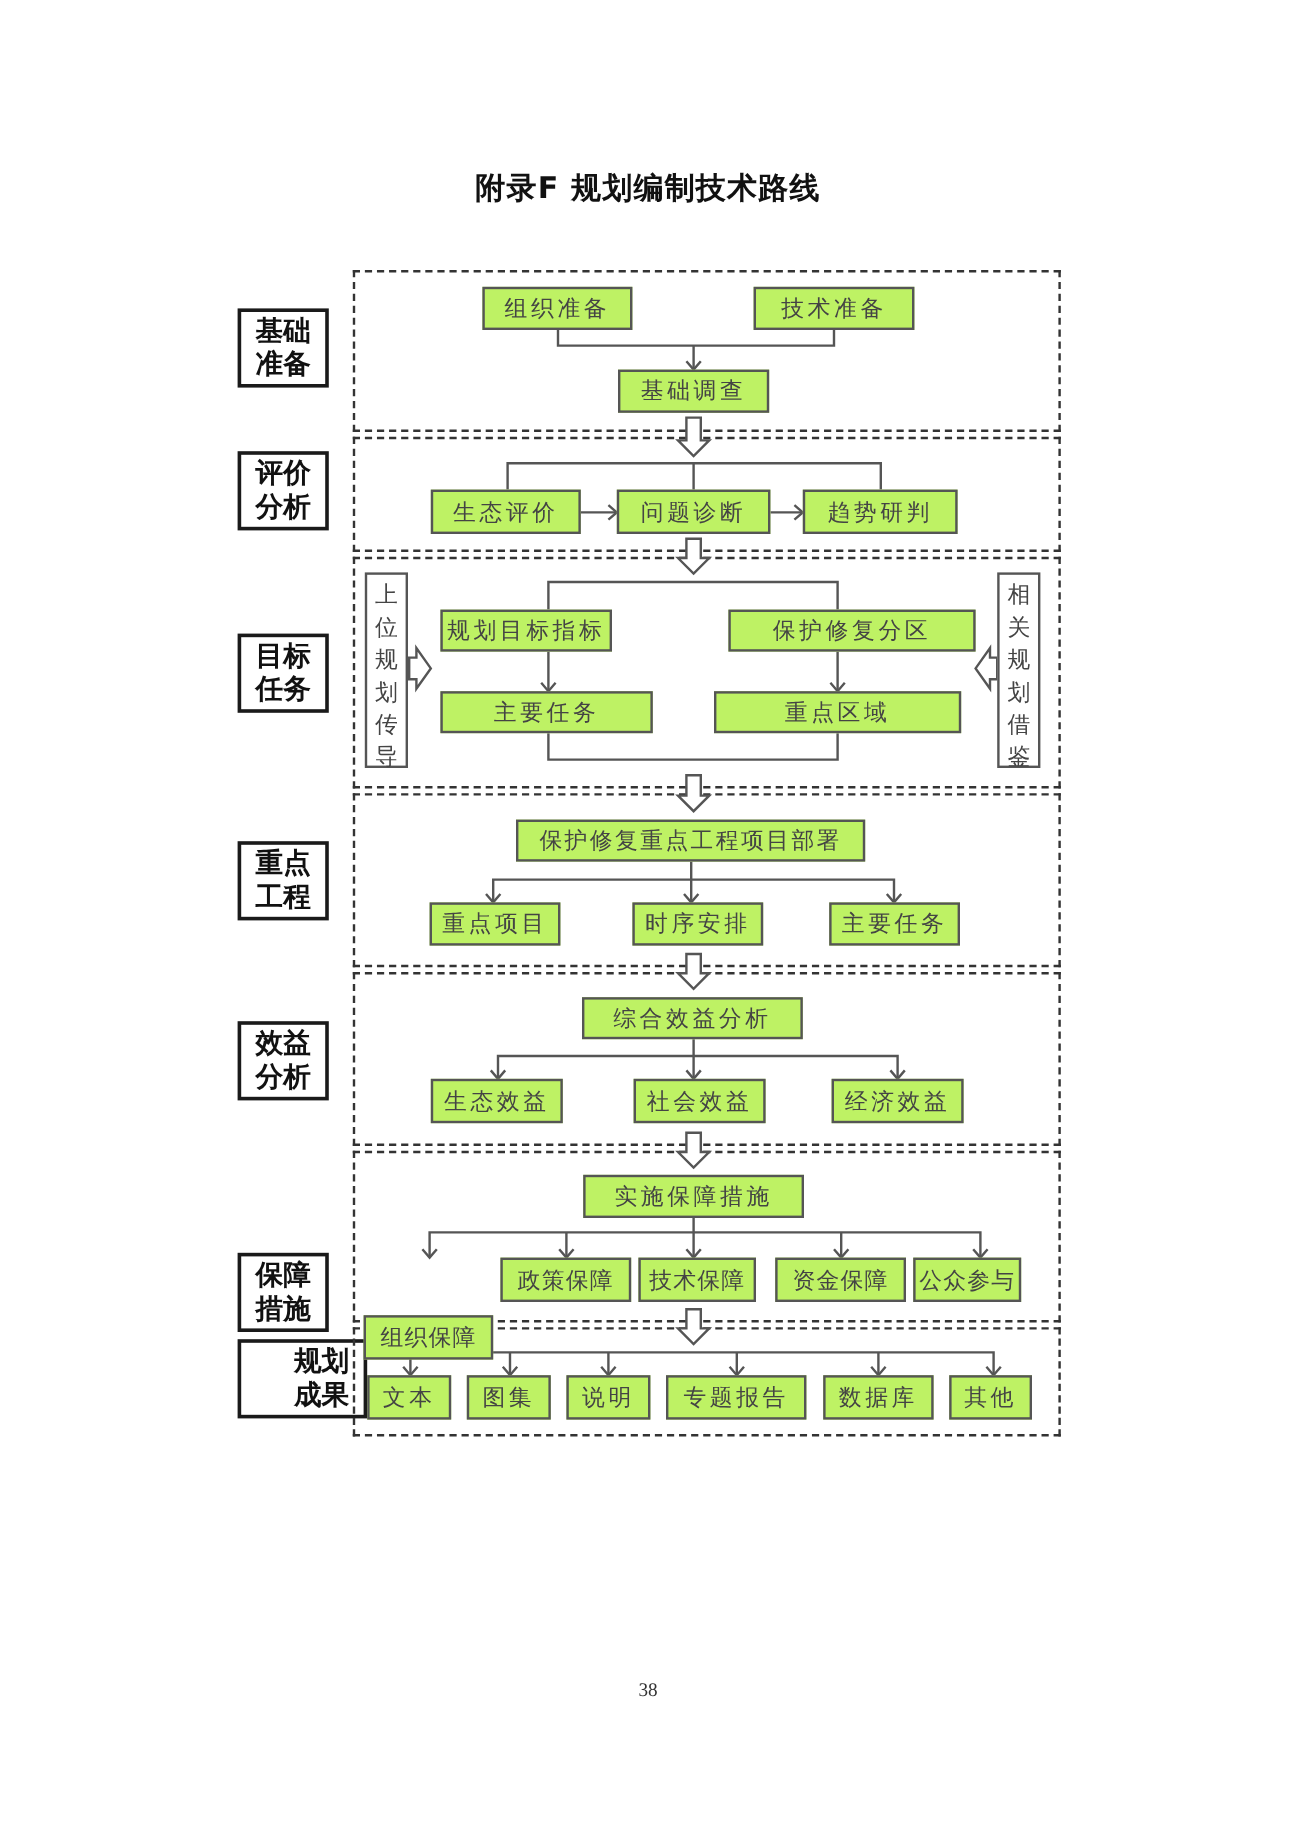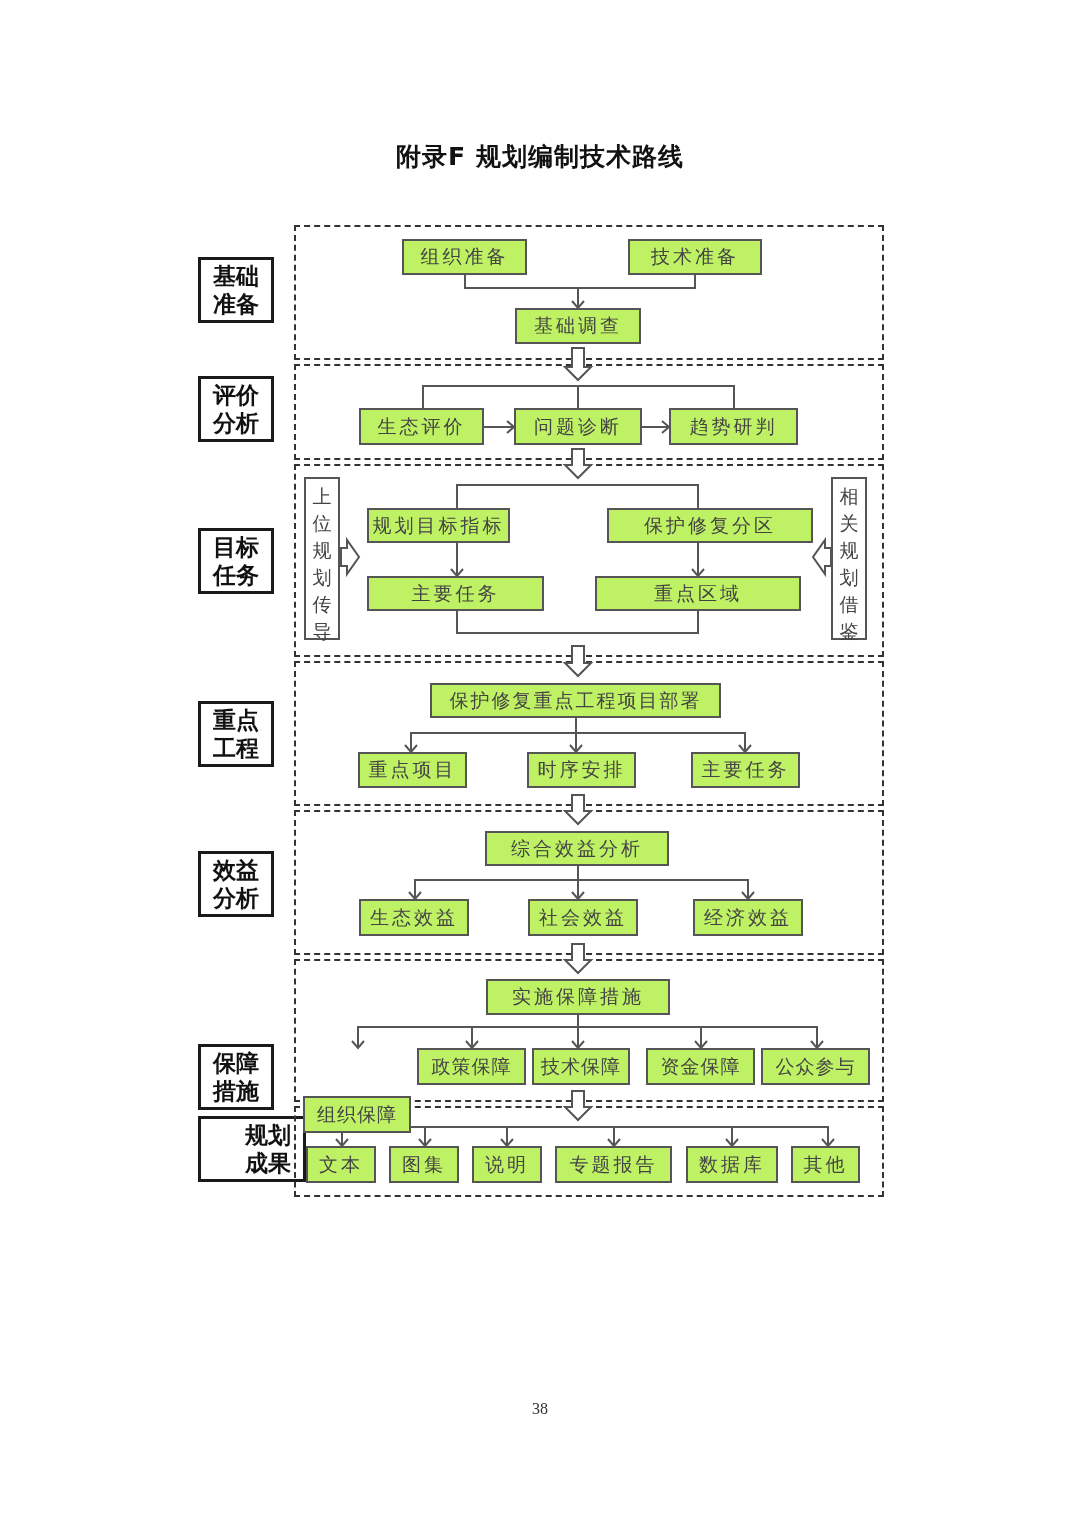--- a/index.html
+++ b/index.html
@@ -166,21 +166,21 @@
 <div class="box" style="left:485px;top:831px;width:184px;height:35px;">综合效益分析</div>
 <div class="box" style="left:359px;top:899px;width:110px;height:37px;">生态效益</div>
 <div class="box" style="left:528px;top:899px;width:110px;height:37px;">社会效益</div>
 <div class="box" style="left:693px;top:899px;width:110px;height:37px;">经济效益</div>
 
 <div class="box" style="left:486px;top:979px;width:184px;height:36px;">实施保障措施</div>
 <div class="box" style="left:303px;top:1096px;width:108px;height:37px;letter-spacing:1px;">组织保障</div>
 <div class="box" style="left:417px;top:1048px;width:109px;height:37px;letter-spacing:1px;">政策保障</div>
 <div class="box" style="left:532px;top:1048px;width:98px;height:37px;letter-spacing:1px;">技术保障</div>
 <div class="box" style="left:646px;top:1048px;width:109px;height:37px;letter-spacing:1px;">资金保障</div>
-<div class="box" style="left:761px;top:1048px;width:109px;height:37px;letter-spacing:1px;">公众参与</div>
+<div class="box" style="left:761px;top:1048px;width:90px;height:37px;letter-spacing:1px;">公众参与</div>
 
 <div class="box" style="left:306px;top:1146px;width:70px;height:37px;">文本</div>
 <div class="box" style="left:389px;top:1146px;width:70px;height:37px;">图集</div>
 <div class="box" style="left:472px;top:1146px;width:70px;height:37px;">说明</div>
 <div class="box" style="left:555px;top:1146px;width:117px;height:37px;">专题报告</div>
 <div class="box" style="left:686px;top:1146px;width:92px;height:37px;">数据库</div>
 <div class="box" style="left:791px;top:1146px;width:69px;height:37px;">其他</div>
 
 <div class="pagenum">38</div>
 

